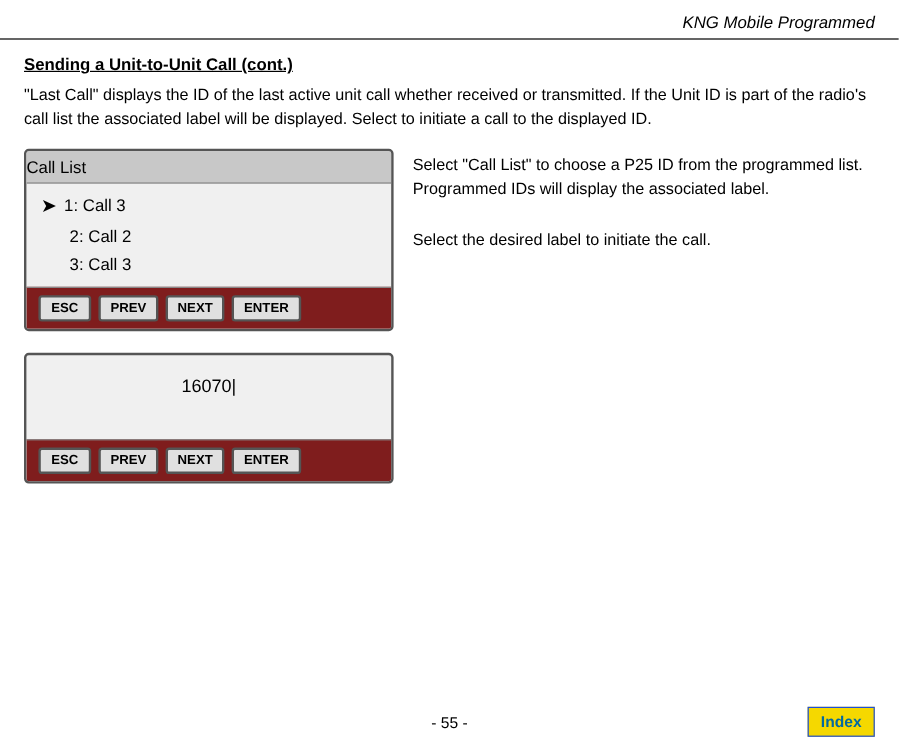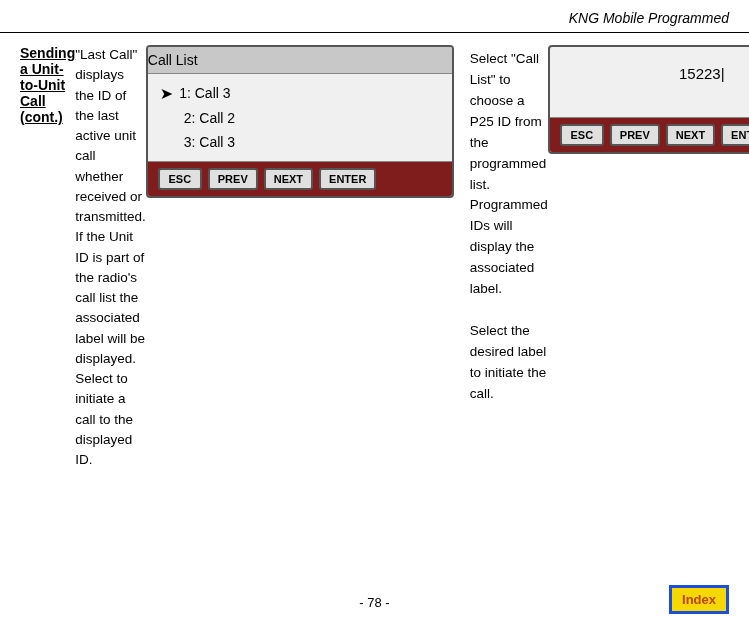--- a/index.html
+++ b/index.html
@@ -17,20 +17,21 @@
     .page-header {
       text-align: right;
       padding: 10px 20px 6px 20px;
       font-style: italic;
       font-size: 14px;
       border-bottom: 1px solid #000;
     }
 
     .content {
       display: flex;
+      flex-direction: column;
       padding: 12px 20px 0 20px;
     }
 
     .section-title {
       font-weight: bold;
       font-size: 14px;
       margin-bottom: 8px;
       text-decoration: underline;
     }
 
@@ -133,25 +134,25 @@
 
     .footer-page {
       font-size: 13px;
     }
 
     .index-btn {
       position: absolute;
       right: 20px;
       bottom: 10px;
       background: #f5d800;
-      color: #c2410c;
+      color: #0369a1;
       font-size: 13px;
       font-weight: bold;
       padding: 4px 10px;
-      border: 3px solid #1d4ed8;
+      border: 1px solid #1d4ed8;
       cursor: pointer;
     }
   </style>
 </head>
 <body>
 
 <div class="page-header">
   <span>KNG Mobile Programmed</span>
 </div>
 
@@ -185,31 +186,31 @@
       <p>Select "Call List" to choose a P25 ID from the programmed list. Programmed IDs will display the associated label.</p>
       <br>
       <p>Select the desired label to initiate the call.</p>
     </div>
   </div>
 
   <div class="two-col">
     <div class="left-panel">
       <div class="radio-display enter-display">
         <div class="display-body">
-          <span>15223|</span>
+          <span>16070|</span>
         </div>
         <div class="button-row">
           <div class="btn">ESC</div>
           <div class="btn">PREV</div>
           <div class="btn">NEXT</div>
           <div class="btn">ENTER</div>
         </div>
       </div>
     </div>
   </div>
 
 </div>
 
 <div class="page-footer">
-  <span class="footer-page">- 78 -</span>
+  <span class="footer-page">- 55 -</span>
 </div>
 
 <div class="index-btn">Index</div>
 
 </body></html>

